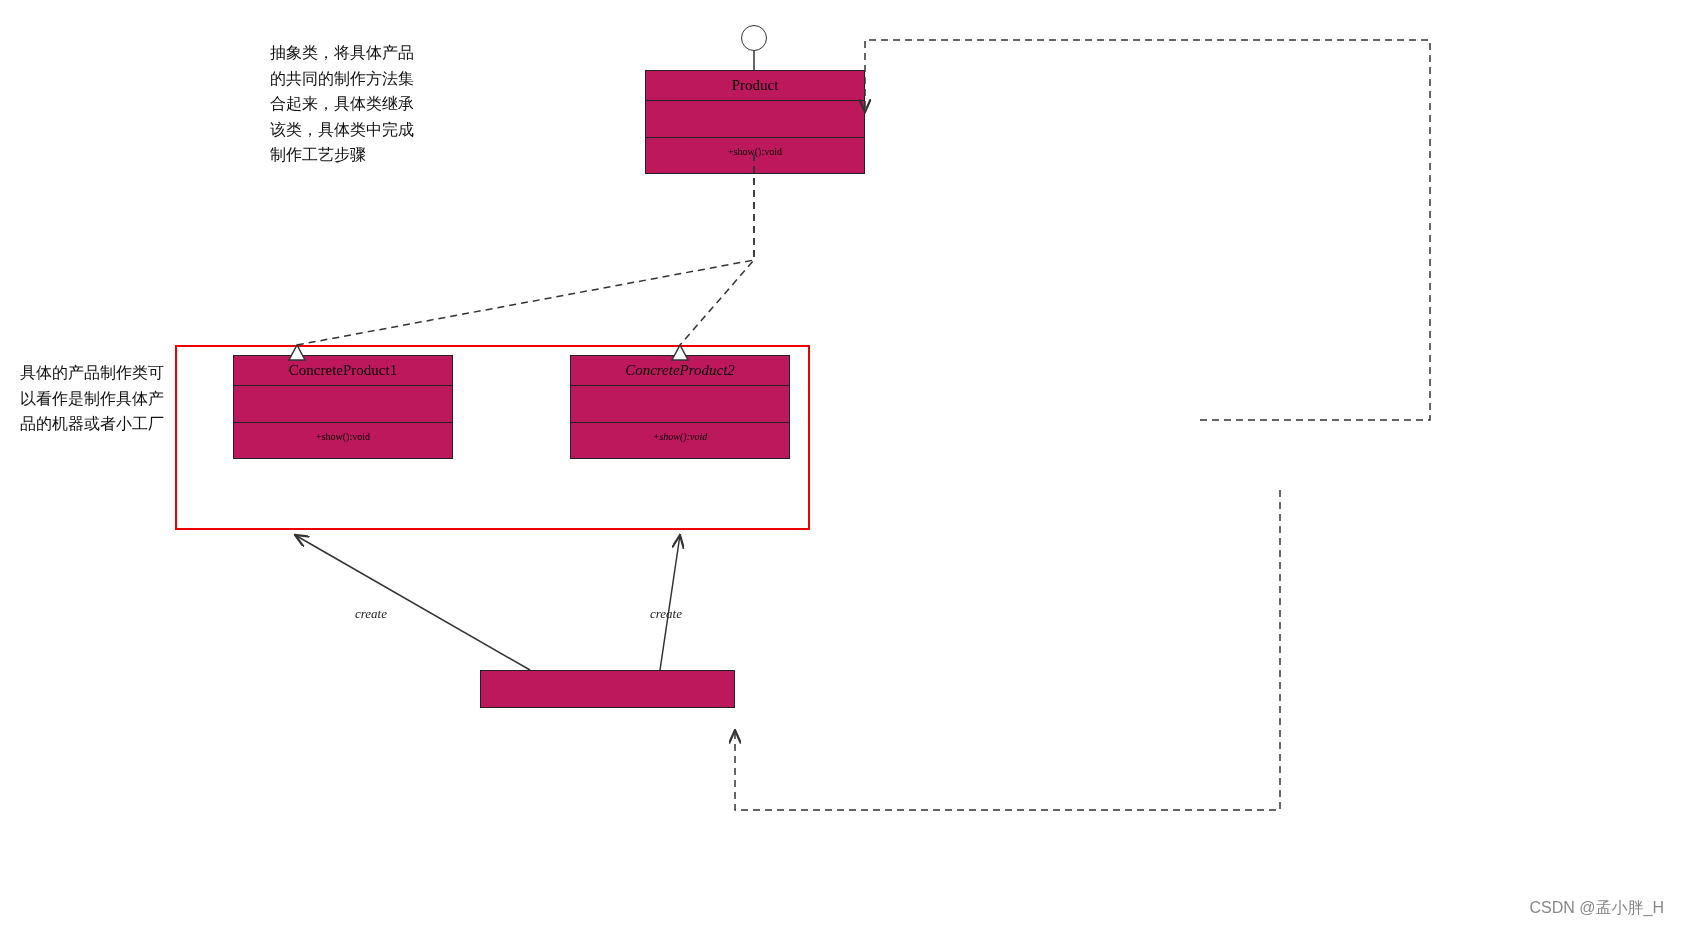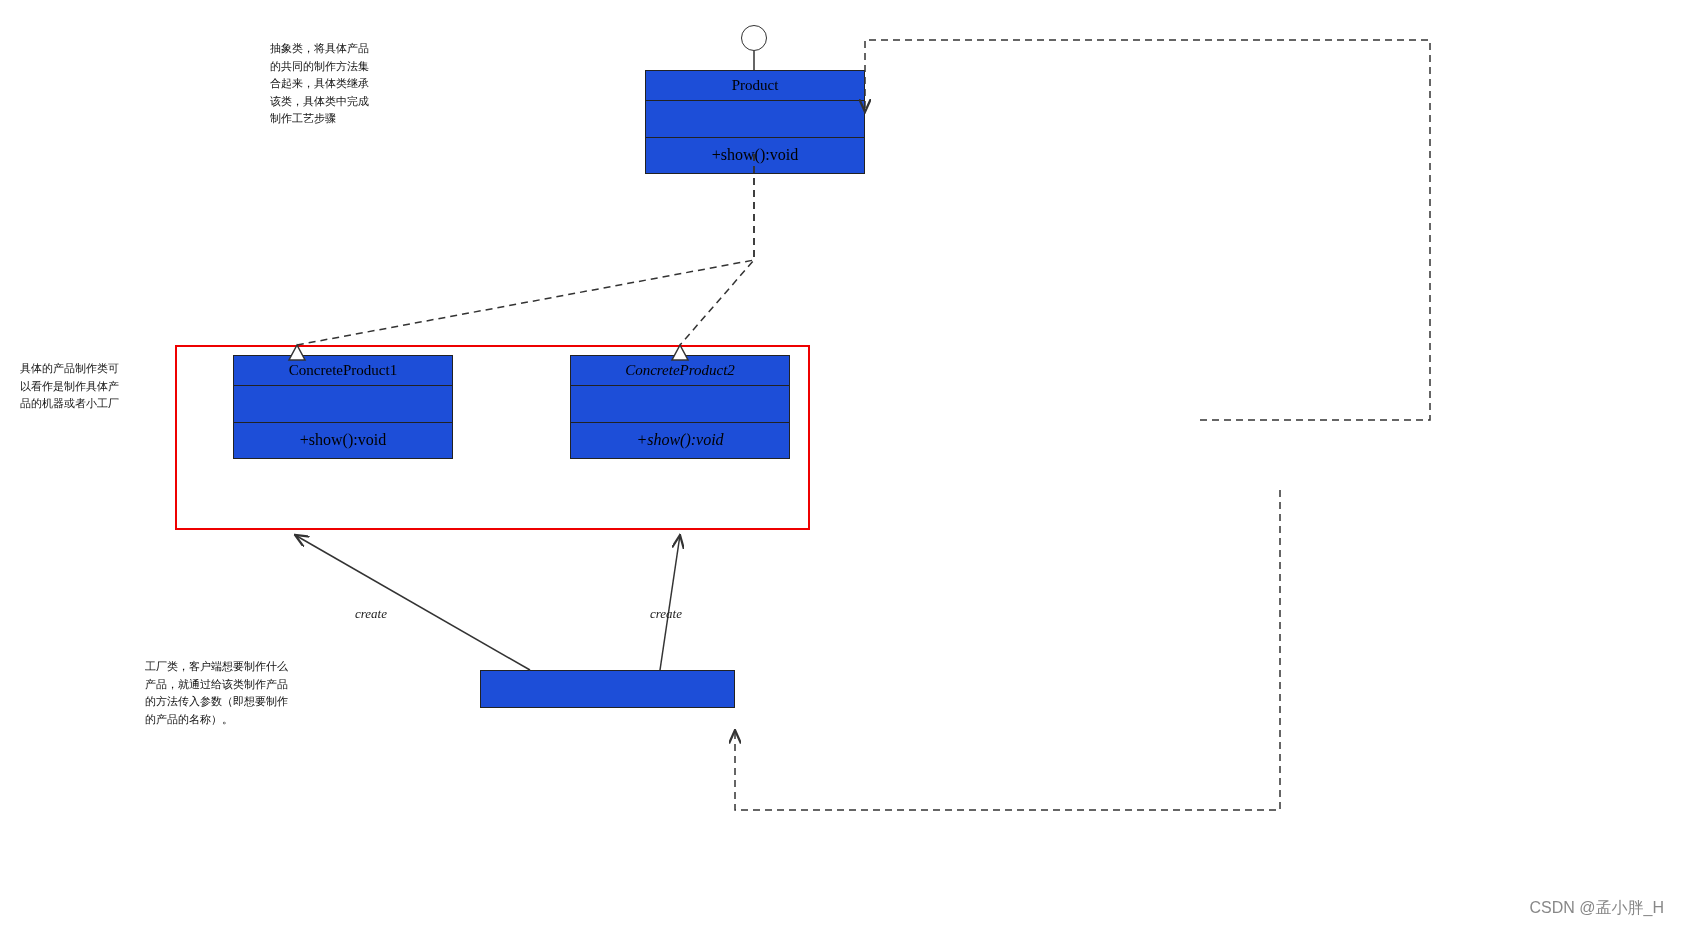--- a/index.html
+++ b/index.html
@@ -16,38 +16,38 @@
       position: absolute;
       top: 0; left: 0;
       width: 1682px;
       height: 937px;
     }
 
     
     .uml-box {
       position: absolute;
       border: 1.5px solid #222;
-      background: #1d4ed8;
+      background: #be185d;
       text-align: center;
     }
     .uml-box .box-title {
       padding: 6px 10px;
       font-size: 15px;
       font-family: "Times New Roman", serif;
       border-bottom: 1.5px solid #222;
     }
     .uml-box .box-body {
       padding: 8px 10px;
       font-size: 14px;
       font-family: "Times New Roman", serif;
       min-height: 36px;
     }
     .uml-box .box-body2 {
       padding: 8px 10px;
-      font-size: 16px;
+      font-size: 10px;
       font-family: "Times New Roman", serif;
       min-height: 36px;
       border-top: 1.5px solid #222;
     }
 
     
     #product-box {
       left: 645px;
       top: 70px;
       width: 220px;
@@ -91,21 +91,21 @@
     
     #client-box {
       left: 1200px;
       top: 355px;
       width: 160px;
     }
 
     
     .annotation {
       position: absolute;
-      font-size: 11px;
+      font-size: 16px;
       font-family: "SimSun", "宋体", serif;
       line-height: 1.6;
       color: #111;
     }
 
     
     #lollipop-circle {
       position: absolute;
       left: 741px;
       top: 25px;
@@ -174,26 +174,20 @@
 该类，具体类中完成
 制作工艺步骤</span>
   </div>
 
   <div class="annotation" style="left:20px; top:360px; width:175px;">
     <span style="white-space:pre-line;">具体的产品制作类可
 以看作是制作具体产
 品的机器或者小工厂</span>
   </div>
 
-  <div class="annotation" style="left:145px; top:658px; width:330px;">
-    <span style="white-space:pre-line;">工厂类，客户端想要制作什么
-产品，就通过给该类制作产品
-的方法传入参数（即想要制作
-的产品的名称）。</span>
-  </div>
 
   <svg id="svg-overlay">
     <defs>
 
       <marker id="open-arrow" markerWidth="12" markerHeight="10" refX="10" refY="5" orient="auto">
         <polyline points="0,0 10,5 0,10" fill="none" stroke="#222" stroke-width="1.5"></polyline>
       </marker>
 
       <marker id="hollow-triangle-up" markerWidth="14" markerHeight="12" refX="7" refY="0" orient="auto">
         <polygon points="7,0 0,12 14,12" fill="white" stroke="#333" stroke-width="1.5"></polygon>

